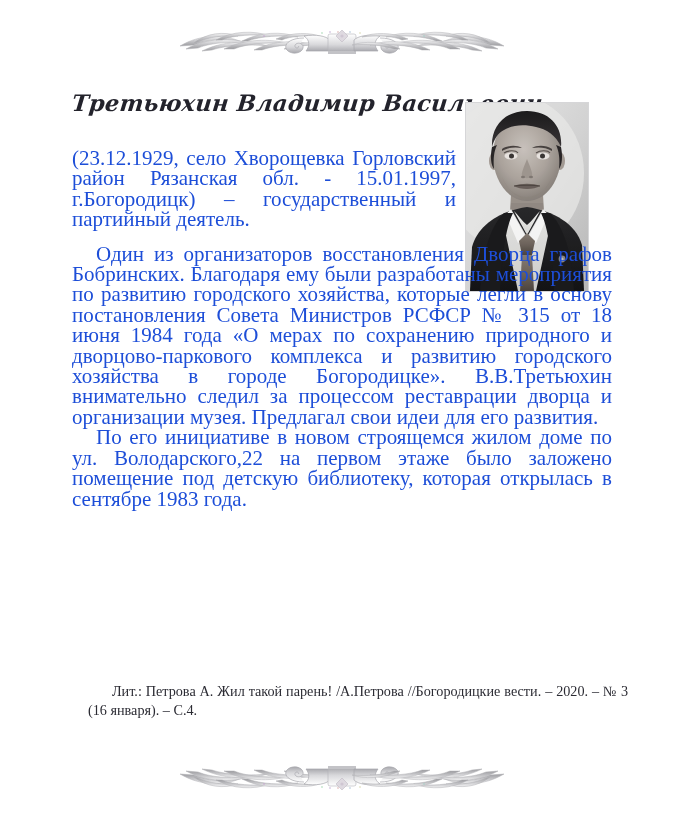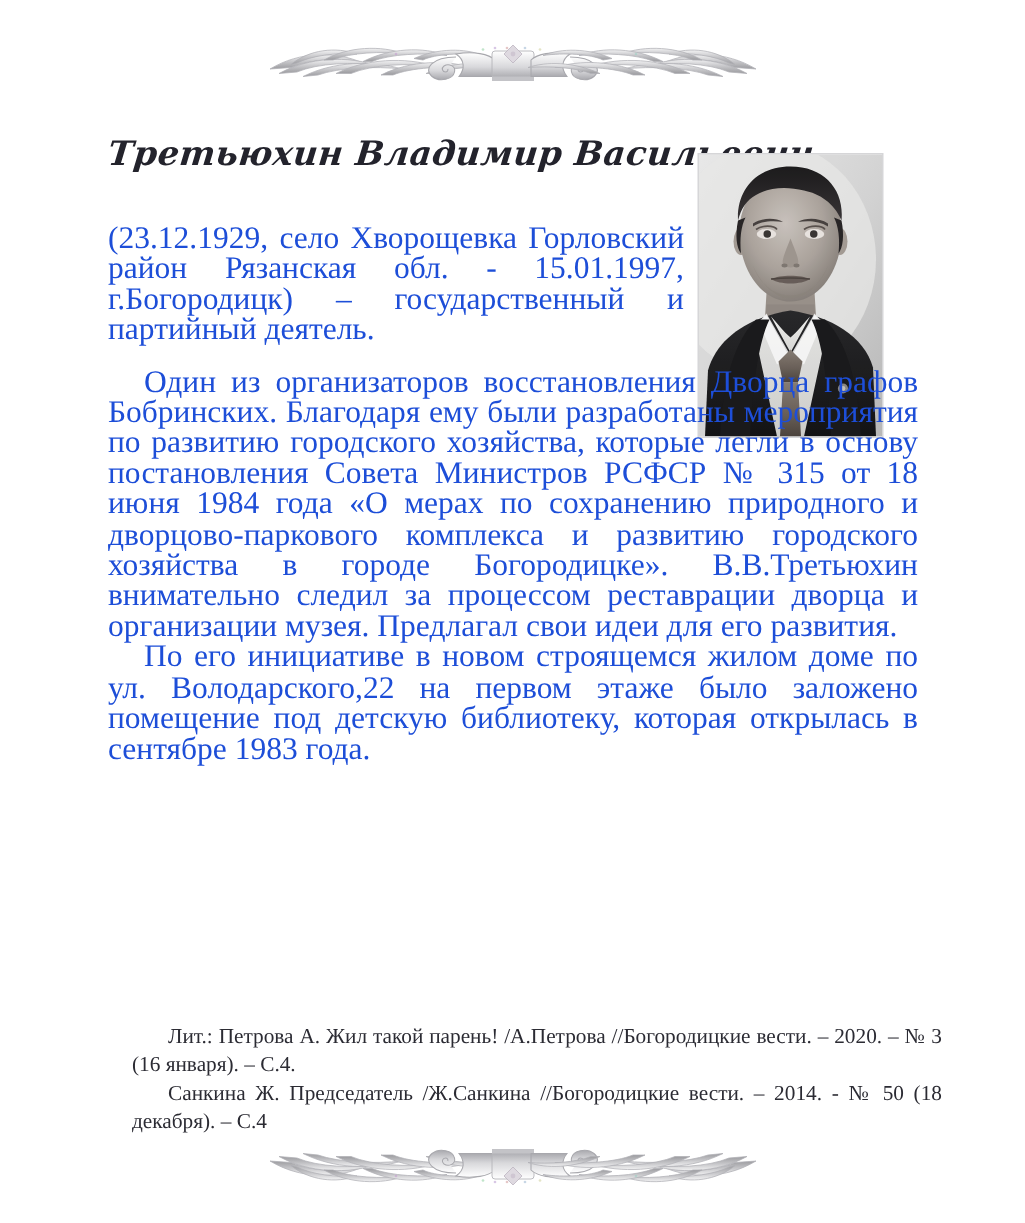--- a/index.html
+++ b/index.html
@@ -276,21 +276,20 @@
 
   <div class="body-col">
     <p class="para narrow">(23.12.1929, село Хворощевка Горловский район Рязанская обл. - 15.01.1997, г.Богородицк) – государственный и партийный деятель.</p>
     <div class="gap-sm"></div>
     <p class="para indent">Один из организаторов  восстановления Дворца графов Бобринских. Благодаря ему были разработаны мероприятия по развитию городского хозяйства, которые легли в основу постановления Совета Министров РСФСР № 315 от 18 июня 1984 года «О мерах по сохранению природного и дворцово-паркового комплекса и развитию городского хозяйства в городе Богородицке». В.В.Третьюхин внимательно следил за процессом реставрации дворца и организации музея. Предлагал свои идеи для его развития.</p>
     <p class="para indent">По его инициативе   в новом строящемся жилом доме по ул. Володарского,22 на первом этаже было заложено помещение под детскую библиотеку, которая открылась в сентябре 1983 года.</p>
   </div>
 
   <div class="biblio">
     <p class="ref">Лит.:  Петрова А. Жил такой парень! /А.Петрова //Богородицкие вести. – 2020. – № 3 (16 января). – С.4.</p>
-    <p class="ref">Санкина Ж. Председатель /Ж.Санкина //Богородицкие вести. – 2014. - № 50 (18 декабря). – С.4</p>
   </div>
 
   <div class="ornament-wrap ornament-bottom">
     <svg class="ornament-svg" width="340" height="34" viewBox="0 0 340 34">
       <g fill="url(#og)" stroke="#b0b0b5" stroke-width="0.5">
         <path d="M8 22 C28 10, 52 10, 70 18 C58 14, 36 15, 22 21 Z"></path>
         <path d="M14 25 C34 14, 60 13, 80 20 C64 17, 40 18, 26 24 Z"></path>
         <path d="M22 19 C34 9, 52 7, 66 12 C52 11, 36 13, 26 18 Z"></path>
         <path d="M30 27 C50 17, 76 16, 96 22 C78 20, 54 21, 40 26 Z"></path>
         <path d="M44 16 C60 7, 82 6, 98 12 C82 10, 62 11, 50 16 Z"></path>

